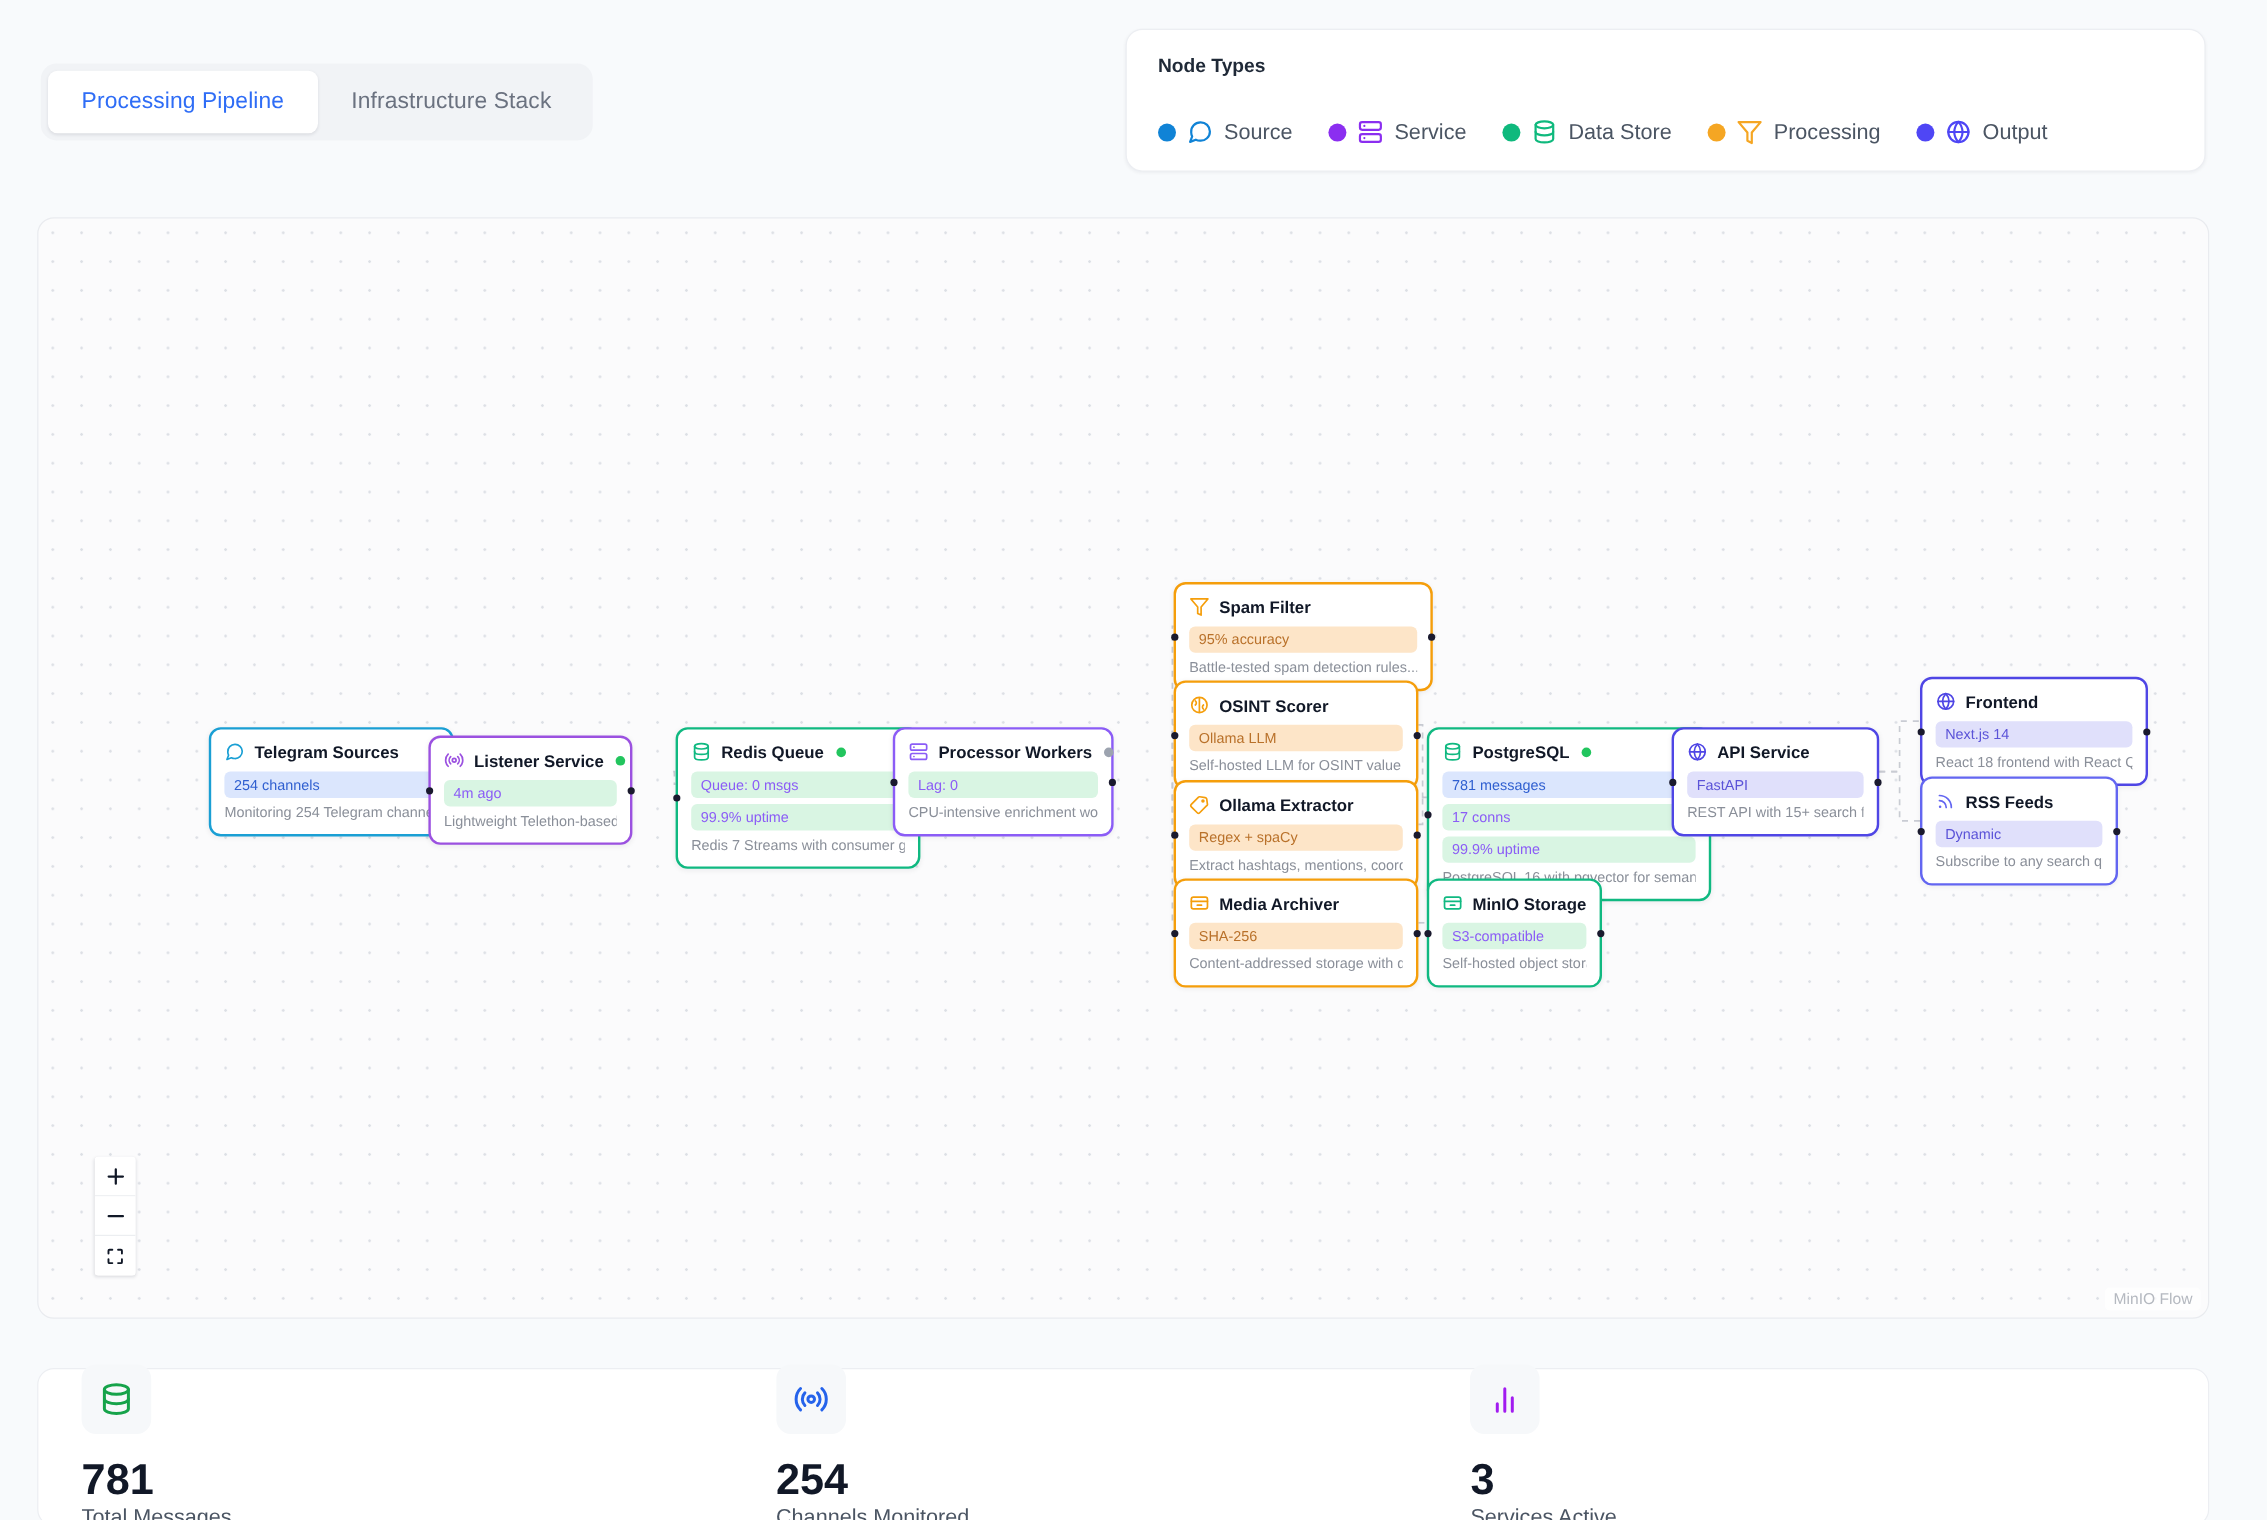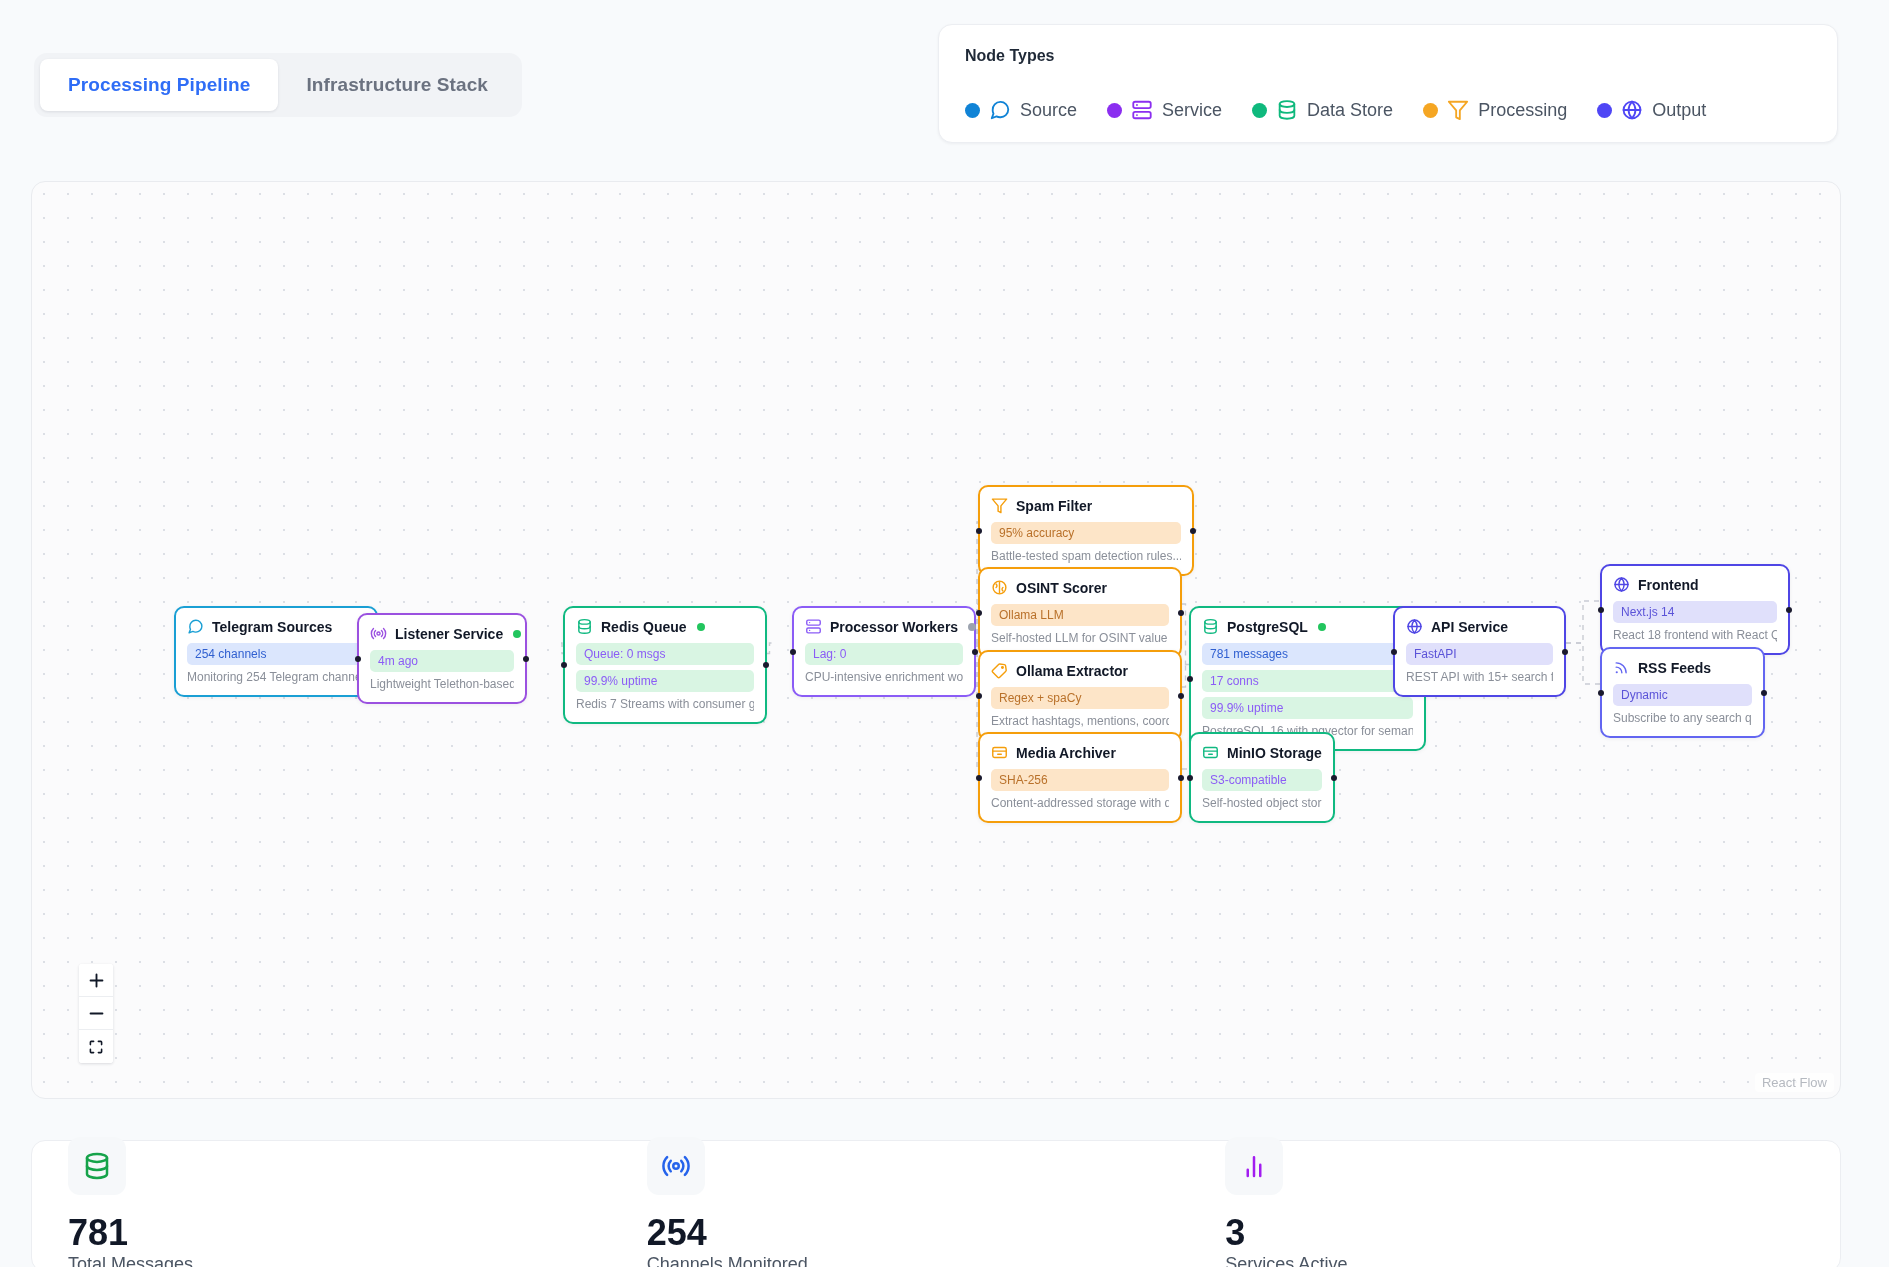--- a/index.html
+++ b/index.html
@@ -15,21 +15,21 @@
   .tabs {
     position: absolute; left: 34px; top: 53px;
     display: flex; gap: 0;
     background: #f1f3f6;
     border-radius: 13px;
     padding: 6px;
   }
   .tab {
     padding: 15px 28px;
     font-size: 19px;
-    font-weight: 700;
+    font-weight: 400;
     color: #6b7280;
     border-radius: 8px;
     cursor: pointer;
     white-space: nowrap;
     letter-spacing: .1px;
   }
   .tab.active {
     background: #ffffff;
     color: #2f6df6;
     box-shadow: 0 1px 3px rgba(16,24,40,.10);
@@ -263,21 +263,21 @@
                 </svg></span>
               <span class="node-title">Redis Queue</span>
               <span class="status-dot" style="background: rgb(34, 197, 94);"></span>
             </div>
             <div class="pill green">Queue: 0 msgs</div>
             <div class="pill green">99.9% uptime</div>
             <div class="node-desc">Redis 7 Streams with consumer groups...</div>
             <span class="handle l"></span>
             <span class="handle r"></span>
           </div>
-          <div class="node" style="left: 760px; top: 424px; width: 184px; border-color: rgb(139, 92, 246);">
+          <div class="node" style="left: 712px; top: 424px; width: 184px; border-color: rgb(139, 92, 246);">
             <div class="node-head">
               <span class="node-ico"><svg width="17" height="17" viewBox="0 0 24 24" fill="none" stroke="#8b5cf6" stroke-width="2" stroke-linecap="round" stroke-linejoin="round">
                   <rect x="2.5" y="3" width="19" height="7" rx="2"></rect>
                   <rect x="2.5" y="14" width="19" height="7" rx="2"></rect>
                   <path d="M6.5 6.5h.01M6.5 17.5h.01"></path>
                 </svg></span>
               <span class="node-title">Processor Workers</span>
               <span class="status-dot" style="background: rgb(156, 163, 175);"></span>
             </div>
             <div class="pill green">Lag: 0</div>
@@ -423,21 +423,21 @@
           <path d="M3 10h14" stroke="#111827" stroke-width="2.2" stroke-linecap="round"></path>
         </svg>
       </div>
       <div class="ctrl-btn">
         <svg width="16" height="16" viewBox="0 0 20 20" fill="none" stroke="#111827" stroke-width="2" stroke-linecap="round">
           <path d="M3 7V4a1 1 0 0 1 1-1h3M13 3h3a1 1 0 0 1 1 1v3M17 13v3a1 1 0 0 1-1 1h-3M7 17H4a1 1 0 0 1-1-1v-3"></path>
         </svg>
       </div>
     </div>
 
-    <div class="attribution">React Flow</div>
+    <div class="attribution">MinIO Flow</div>
   </div>
 
   <div class="stats" id="stats">
       <div class="stat">
         <div class="stat-ico-box">
           <svg width="30" height="30" viewBox="0 0 24 24" fill="none" stroke="#16a34a" stroke-width="2" stroke-linecap="round" stroke-linejoin="round">
             <ellipse cx="12" cy="5.5" rx="8" ry="3.2"></ellipse>
             <path d="M20 5.5v12.8c0 1.8-3.6 3.2-8 3.2s-8-1.4-8-3.2V5.5"></path>
             <path d="M4 11.9c0 1.8 3.6 3.2 8 3.2s8-1.4 8-3.2"></path>
           </svg>

